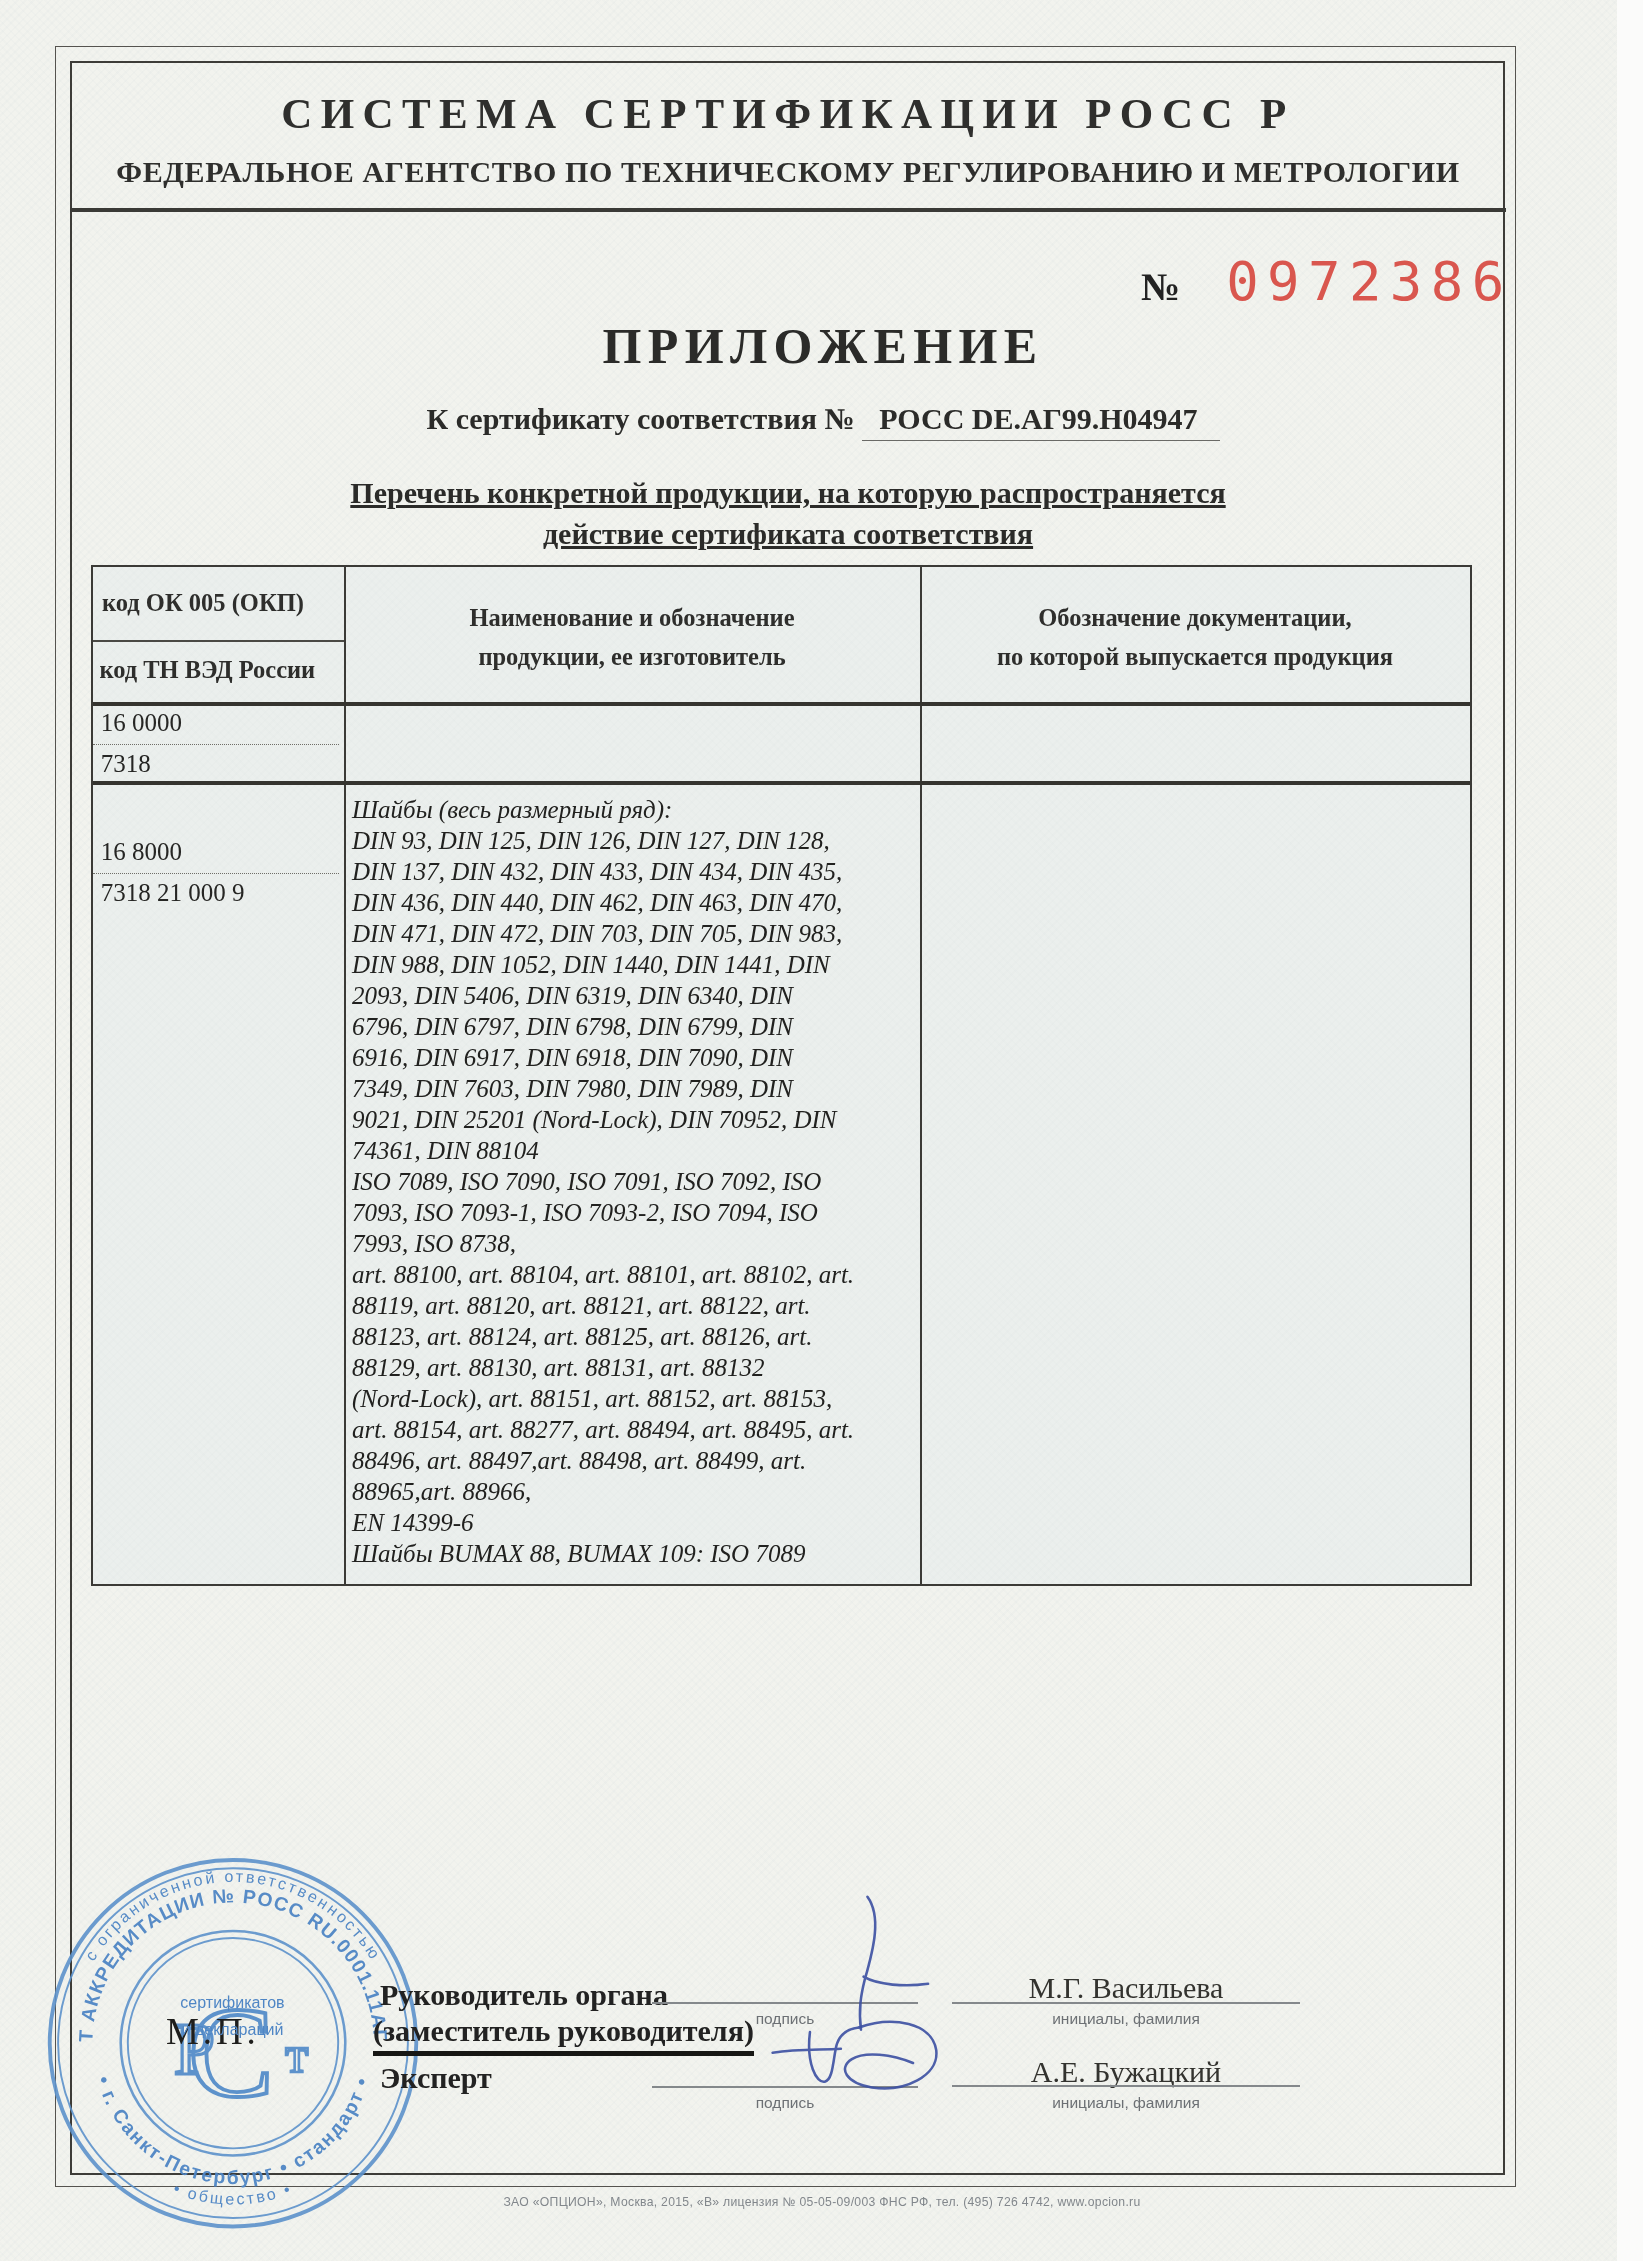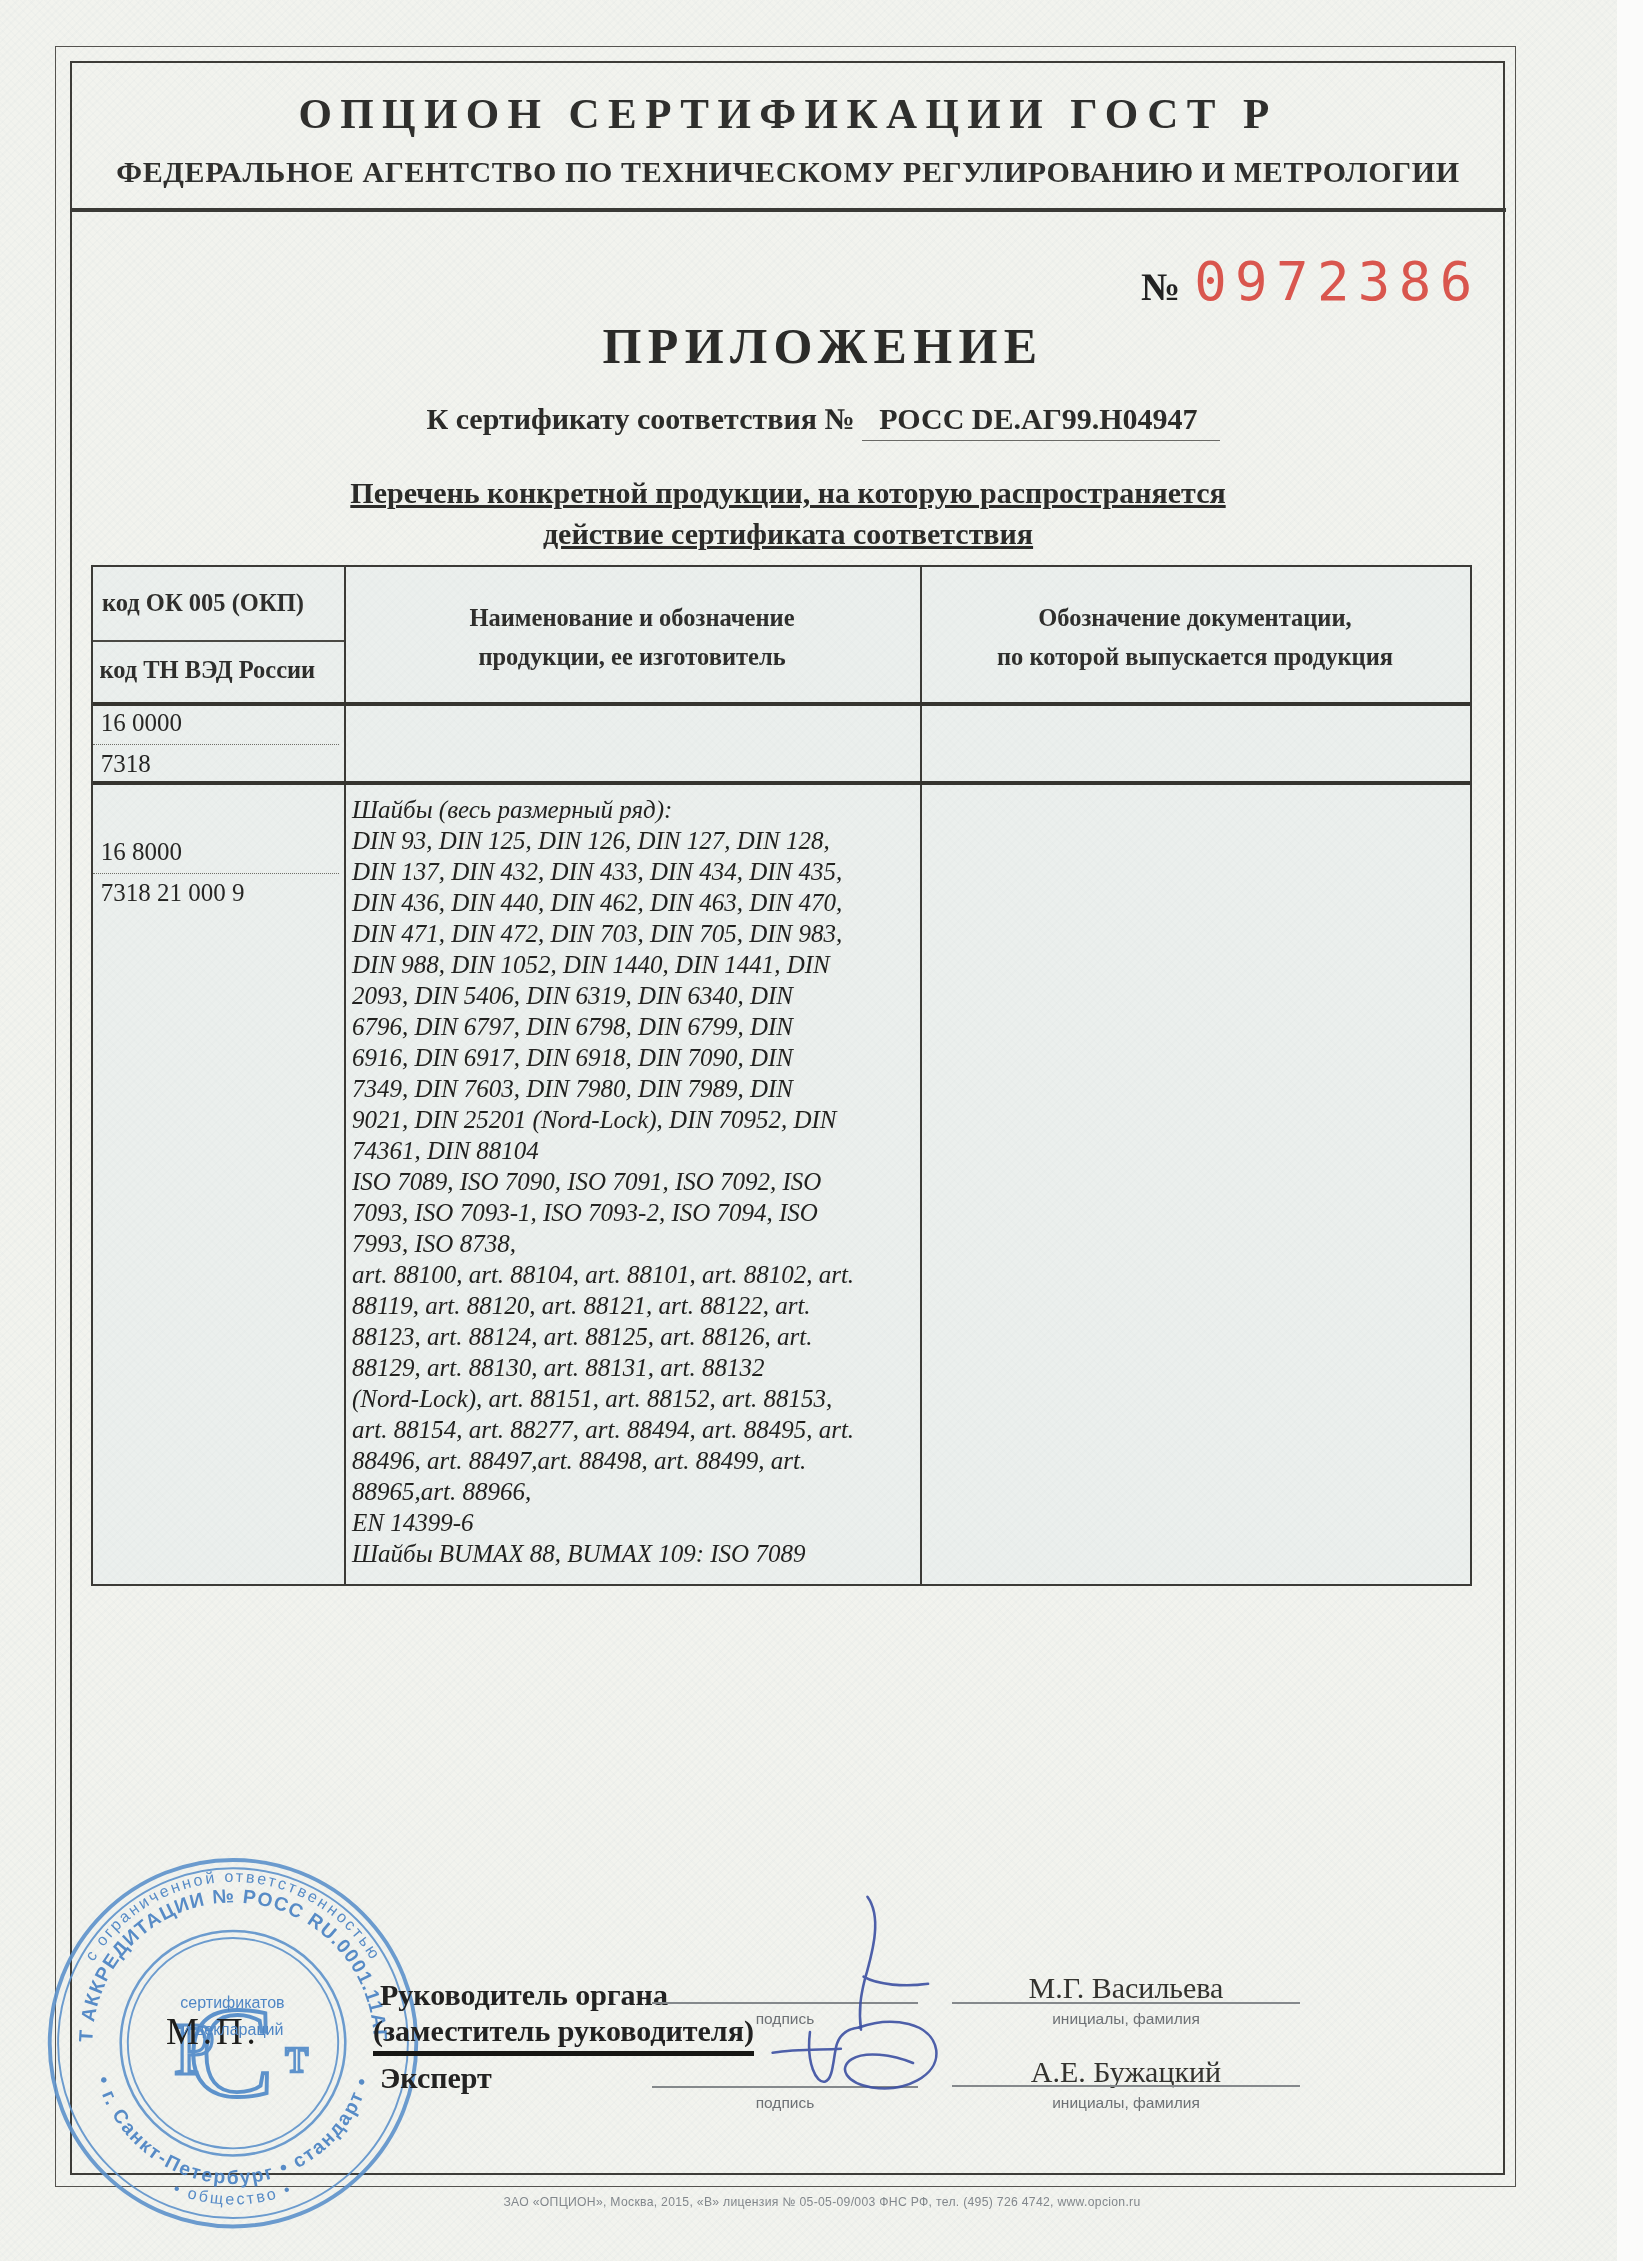--- a/index.html
+++ b/index.html
@@ -53,27 +53,27 @@
   .footer{left:0;top:2195px;width:1644px;text-align:center;font-family:"Liberation Sans",sans-serif;font-size:12.2px;letter-spacing:0.3px;color:#82878c;}
 </style>
 </head>
 <body>
 
 <div class="page">
   <div class="scan-edge"></div>
   <div class="outer-border"></div>
   <div class="inner-border"></div>
 
-  <div class="abs center header-line1">ОПЦИОН СЕРТИФИКАЦИИ ГОСТ Р</div>
+  <div class="abs center header-line1">СИСТЕМА СЕРТИФИКАЦИИ РОСС Р</div>
   <div class="abs center header-line2">ФЕДЕРАЛЬНОЕ АГЕНТСТВО ПО ТЕХНИЧЕСКОМУ РЕГУЛИРОВАНИЮ И МЕТРОЛОГИИ</div>
   <div class="abs header-sep"></div>
 
   <div class="abs serial">
     <span class="no">№</span>
-    <span class="digits" style="color: rgb(217, 86, 78);">0972386</span>
+    <span class="digits" style="color: rgb(217, 86, 78); margin-left: 32px;">0972386</span>
   </div>
 
   <div class="abs center doc-title">ПРИЛОЖЕНИЕ</div>
 
   <div class="abs center cert-line">
     <span>К сертификату соответствия №</span>
     <span class="cert-no">РОСС DE.АГ99.Н04947</span>
   </div>
 
   <div class="abs center subtitle">Перечень конкретной продукции,  на которую распространяется

